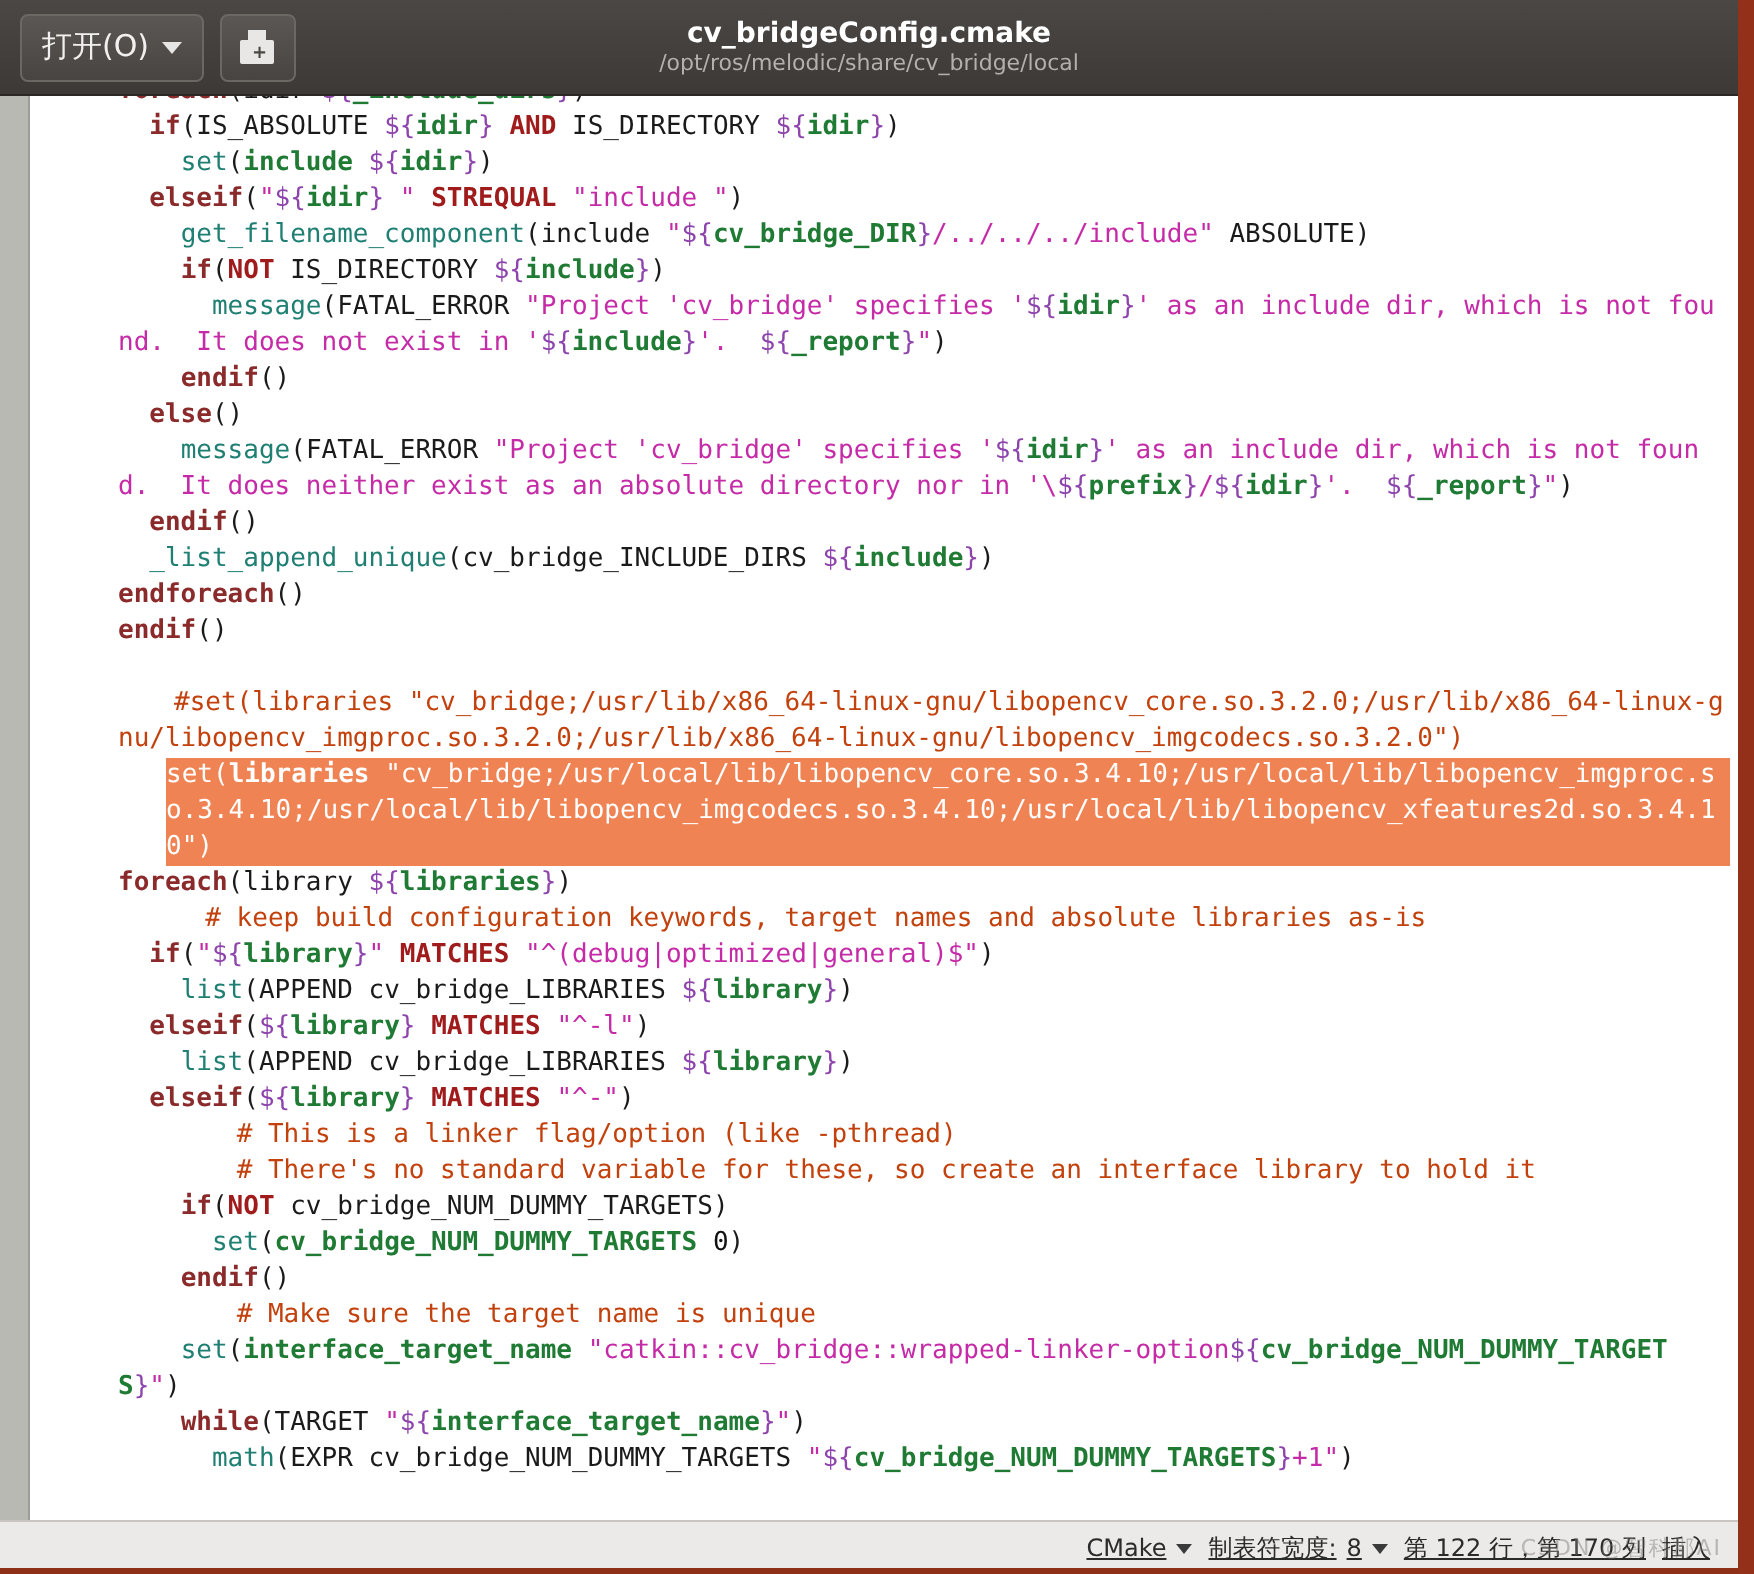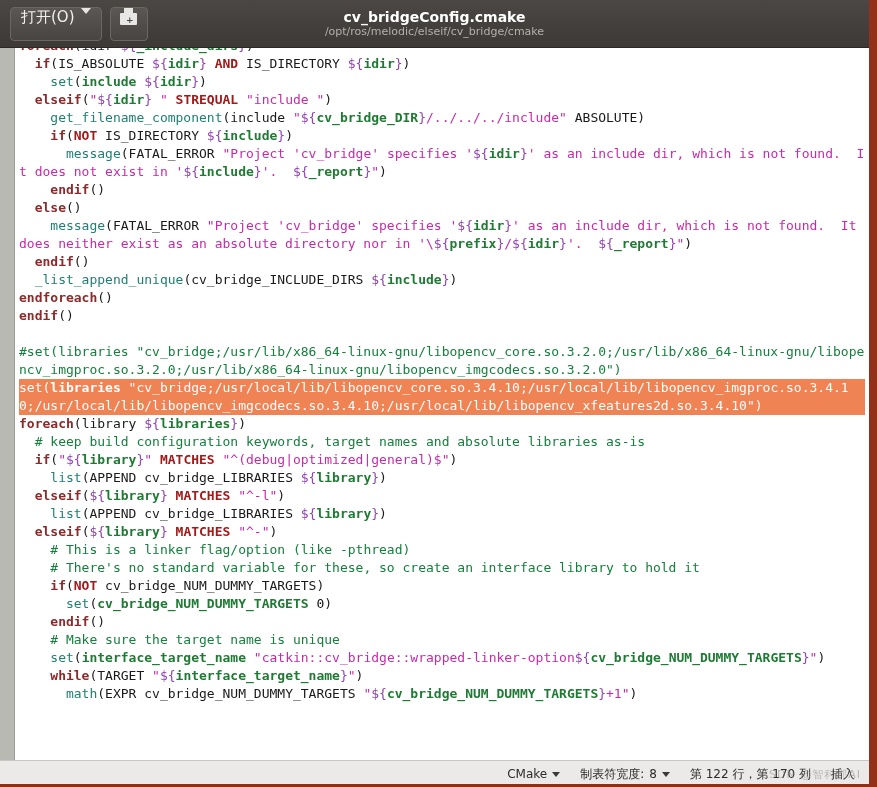--- a/index.html
+++ b/index.html
@@ -49,21 +49,21 @@
     padding: 0 6px;
     box-sizing: border-box;
   }
   .tb-btn {
     background: linear-gradient(180deg,#5a5754,#474441);
     border: 1px solid #6b6864;
     border-radius: 4px;
     color: #f2f0ef;
     font-size: 15px;
     height: 34px;
-    display: flex; align-items: flex-start; justify-content: center;
+    display: flex; align-items: center; justify-content: center;
     padding: 0 10px;
     box-sizing: border-box;
     cursor: pointer;
     white-space: nowrap;
   }
   #open-button { gap: 6px; margin-left: 4px; }
   .caret-down {
     width: 0; height: 0;
     border-left: 5px solid transparent;
     border-right: 5px solid transparent;
@@ -130,20 +130,21 @@
   .wc-max .g { width: 8px; height: 8px; border: 2px solid #d9d6d3; box-sizing: border-box; }
   .wc-close .g { color: #fff; font-size: 12px; line-height: 12px; font-weight: bold; }
 
   
   #editor-wrap {
     position: relative;
     flex: 1 1 auto;
     display: flex;
     background: #ffffff;
     overflow: hidden;
+    gap: 40px;
   }
   #gutter {
     flex: 0 0 14px;
     background: #b9b9b4;
     border-right: 1px solid #9d9d98;
   }
   #code {
     flex: 1 1 auto;
     position: relative;
     background: #ffffff;
@@ -159,42 +160,43 @@
   }
   #code .line { display: block; min-height: 18px; }
 
   
   .kw   { color: #8b2a2a; font-weight: bold; }   
   .op   { color: #a01b1b; font-weight: bold; }   
   .fn   { color: #1f7f73; }                      
   .str  { color: #c52ba7; }                      
   .var  { color: #8e44ad; }                      
   .varn { color: #1f7a34; font-weight: bold; }   
-  .cmt  { color: #15803d; }
+  .cmt  { color: #c2410c; margin-left: 28px; }
   .num  { color: #111111; }
   .plain{ color: #1a1a1a; }
 
-  .sel { background: #ef8354; color: #ffffff; }
+  .sel { background: #ef8354; color: #ffffff; margin-left: 24px; }
   .sel .str, .sel .var, .sel .varn, .sel .fn, .sel .kw, .sel .op, .sel .plain { color: #ffffff; }
   .sel .varn, .sel .bold { font-weight: bold; }
 
   
   #statusbar {
     flex: 0 0 27px; height: 27px;
     background: #eceae8;
     border-top: 1px solid #c8c5c2;
     display: flex; align-items: center;
     justify-content: flex-end;
-    gap: 20px;
+    gap: 8px;
     padding-right: 14px;
     font-family: "DejaVu Sans", sans-serif;
     font-size: 12px;
     color: #2b2b2b;
     position: relative;
     box-sizing: border-box;
+    text-decoration: underline;
   }
   .sb-item { display: flex; align-items: center; gap: 5px; cursor: pointer; white-space: nowrap; }
   .sb-static { cursor: default; }
   .caret-sm {
     width: 0; height: 0;
     border-left: 4px solid transparent;
     border-right: 4px solid transparent;
     border-top: 5px solid #3a3a3a;
   }
   #watermark {
@@ -233,21 +235,21 @@
     <div class="tb-btn" id="saveas-button">
       <span class="disk-icon">
         <span class="top"></span>
           <span class="body"></span>
           <span class="plus"></span>
       </span>
     </div>
 
     <div id="title-center">
       <div id="doc-title">cv_bridgeConfig.cmake</div>
-      <div id="doc-subtitle">/opt/ros/melodic/elseif/cv_bridge/cmake</div>
+      <div id="doc-subtitle">/opt/ros/melodic/share/cv_bridge/local</div>
     </div>
 
   </div>
 
   <div id="editor-wrap">
     <div id="gutter"></div>
     <div id="code"><span class="line"><span class="kw">foreach</span><span class="plain">(</span><span class="plain">idir</span> <span class="var">${</span><span class="varn">_include_dirs</span><span class="var">}</span><span class="plain">)</span></span><span class="line">  <span class="kw">if</span><span class="plain">(</span><span class="plain">IS_ABSOLUTE</span> <span class="var">${</span><span class="varn">idir</span><span class="var">}</span> <span class="op">AND</span> <span class="plain">IS_DIRECTORY</span> <span class="var">${</span><span class="varn">idir</span><span class="var">}</span><span class="plain">)</span></span><span class="line">    <span class="fn">set</span><span class="plain">(</span><span class="varn">include</span> <span class="var">${</span><span class="varn">idir</span><span class="var">}</span><span class="plain">)</span></span><span class="line">  <span class="kw">elseif</span><span class="plain">(</span><span class="str">"</span><span class="var">${</span><span class="varn">idir</span><span class="var">}</span><span class="str"> "</span> <span class="op">STREQUAL</span> <span class="str">"include "</span><span class="plain">)</span></span><span class="line">    <span class="fn">get_filename_component</span><span class="plain">(</span><span class="plain">include</span> <span class="str">"</span><span class="var">${</span><span class="varn">cv_bridge_DIR</span><span class="var">}</span><span class="str">/../../../include"</span> <span class="plain">ABSOLUTE</span><span class="plain">)</span></span><span class="line">    <span class="kw">if</span><span class="plain">(</span><span class="op">NOT</span> <span class="plain">IS_DIRECTORY</span> <span class="var">${</span><span class="varn">include</span><span class="var">}</span><span class="plain">)</span></span><span class="line">      <span class="fn">message</span><span class="plain">(</span><span class="plain">FATAL_ERROR</span> <span class="str">"Project 'cv_bridge' specifies '</span><span class="var">${</span><span class="varn">idir</span><span class="var">}</span><span class="str">' as an include dir, which is not found.  It does not exist in '</span><span class="var">${</span><span class="varn">include</span><span class="var">}</span><span class="str">'.  </span><span class="var">${</span><span class="varn">_report</span><span class="var">}</span><span class="str">"</span><span class="plain">)</span></span><span class="line">    <span class="kw">endif</span><span class="plain">(</span><span class="plain">)</span></span><span class="line">  <span class="kw">else</span><span class="plain">(</span><span class="plain">)</span></span><span class="line">    <span class="fn">message</span><span class="plain">(</span><span class="plain">FATAL_ERROR</span> <span class="str">"Project 'cv_bridge' specifies '</span><span class="var">${</span><span class="varn">idir</span><span class="var">}</span><span class="str">' as an include dir, which is not found.  It does neither exist as an absolute directory nor in '\</span><span class="var">${</span><span class="varn">prefix</span><span class="var">}</span><span class="str">/</span><span class="var">${</span><span class="varn">idir</span><span class="var">}</span><span class="str">'.  </span><span class="var">${</span><span class="varn">_report</span><span class="var">}</span><span class="str">"</span><span class="plain">)</span></span><span class="line">  <span class="kw">endif</span><span class="plain">(</span><span class="plain">)</span></span><span class="line">  <span class="fn">_list_append_unique</span><span class="plain">(</span><span class="plain">cv_bridge_INCLUDE_DIRS</span> <span class="var">${</span><span class="varn">include</span><span class="var">}</span><span class="plain">)</span></span><span class="line"><span class="kw">endforeach</span><span class="plain">(</span><span class="plain">)</span></span><span class="line"><span class="kw">endif</span><span class="plain">(</span><span class="plain">)</span></span><span class="line">&nbsp;</span><span class="line"><span class="cmt">#set(libraries "cv_bridge;/usr/lib/x86_64-linux-gnu/libopencv_core.so.3.2.0;/usr/lib/x86_64-linux-gnu/libopencv_imgproc.so.3.2.0;/usr/lib/x86_64-linux-gnu/libopencv_imgcodecs.so.3.2.0")</span></span><span class="line sel"><span class="fn">set</span><span class="plain">(</span><span class="varn">libraries</span> <span class="str">"cv_bridge;/usr/local/lib/libopencv_core.so.3.4.10;/usr/local/lib/libopencv_imgproc.so.3.4.10;/usr/local/lib/libopencv_imgcodecs.so.3.4.10;/usr/local/lib/libopencv_xfeatures2d.so.3.4.10"</span><span class="plain">)</span></span><span class="line"><span class="kw">foreach</span><span class="plain">(</span><span class="plain">library</span> <span class="var">${</span><span class="varn">libraries</span><span class="var">}</span><span class="plain">)</span></span><span class="line"><span class="cmt">  # keep build configuration keywords, target names and absolute libraries as-is</span></span><span class="line">  <span class="kw">if</span><span class="plain">(</span><span class="str">"</span><span class="var">${</span><span class="varn">library</span><span class="var">}</span><span class="str">"</span> <span class="op">MATCHES</span> <span class="str">"^(debug|optimized|general)$"</span><span class="plain">)</span></span><span class="line">    <span class="fn">list</span><span class="plain">(</span><span class="plain">APPEND</span> <span class="plain">cv_bridge_LIBRARIES</span> <span class="var">${</span><span class="varn">library</span><span class="var">}</span><span class="plain">)</span></span><span class="line">  <span class="kw">elseif</span><span class="plain">(</span><span class="var">${</span><span class="varn">library</span><span class="var">}</span> <span class="op">MATCHES</span> <span class="str">"^-l"</span><span class="plain">)</span></span><span class="line">    <span class="fn">list</span><span class="plain">(</span><span class="plain">APPEND</span> <span class="plain">cv_bridge_LIBRARIES</span> <span class="var">${</span><span class="varn">library</span><span class="var">}</span><span class="plain">)</span></span><span class="line">  <span class="kw">elseif</span><span class="plain">(</span><span class="var">${</span><span class="varn">library</span><span class="var">}</span> <span class="op">MATCHES</span> <span class="str">"^-"</span><span class="plain">)</span></span><span class="line"><span class="cmt">    # This is a linker flag/option (like -pthread)</span></span><span class="line"><span class="cmt">    # There's no standard variable for these, so create an interface library to hold it</span></span><span class="line">    <span class="kw">if</span><span class="plain">(</span><span class="op">NOT</span> <span class="plain">cv_bridge_NUM_DUMMY_TARGETS</span><span class="plain">)</span></span><span class="line">      <span class="fn">set</span><span class="plain">(</span><span class="varn">cv_bridge_NUM_DUMMY_TARGETS</span> <span class="num">0</span><span class="plain">)</span></span><span class="line">    <span class="kw">endif</span><span class="plain">(</span><span class="plain">)</span></span><span class="line"><span class="cmt">    # Make sure the target name is unique</span></span><span class="line">    <span class="fn">set</span><span class="plain">(</span><span class="varn">interface_target_name</span> <span class="str">"catkin::cv_bridge::wrapped-linker-option</span><span class="var">${</span><span class="varn">cv_bridge_NUM_DUMMY_TARGETS</span><span class="var">}</span><span class="str">"</span><span class="plain">)</span></span><span class="line">    <span class="kw">while</span><span class="plain">(</span><span class="plain">TARGET</span> <span class="str">"</span><span class="var">${</span><span class="varn">interface_target_name</span><span class="var">}</span><span class="str">"</span><span class="plain">)</span></span><span class="line">      <span class="fn">math</span><span class="plain">(</span><span class="plain">EXPR</span> <span class="plain">cv_bridge_NUM_DUMMY_TARGETS</span> <span class="str">"</span><span class="var">${</span><span class="varn">cv_bridge_NUM_DUMMY_TARGETS</span><span class="var">}</span><span class="str">+1"</span><span class="plain">)</span></span></div>
   </div>
 
   <div id="statusbar">

